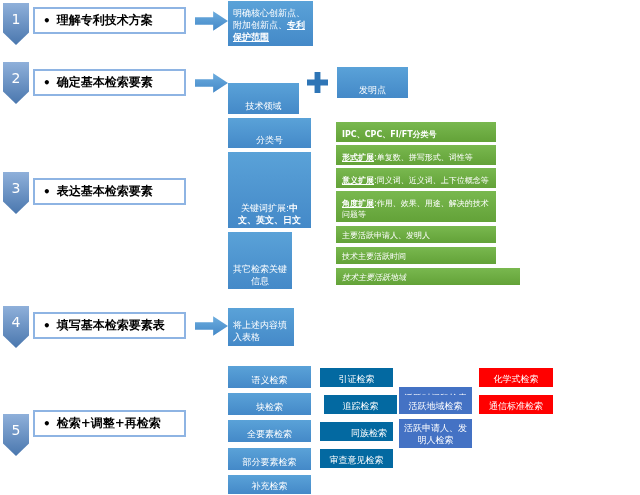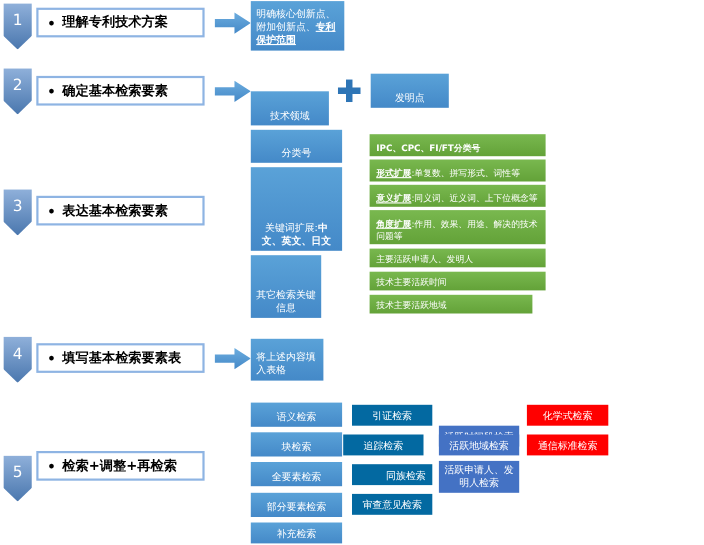--- a/index.html
+++ b/index.html
@@ -109,21 +109,21 @@
   </div>
   <div class="box green" style="left:336px;top:191px;width:160px;height:31px;">
     <span><span class="ul b">角度扩展</span><span>:作用、效果、用途、解决的技术问题等</span></span>
   </div>
   <div class="box green" style="left:336px;top:226px;width:160px;height:17px;">
     <span>主要活跃申请人、发明人</span>
   </div>
   <div class="box green" style="left:336px;top:247px;width:160px;height:17px;">
     <span>技术主要活跃时间</span>
   </div>
-  <div class="box green" style="left:336px;top:268px;width:148px;height:17px;">
+  <div class="box green" style="left:336px;top:268px;width:184px;height:17px;font-style:italic;">
     <span>技术主要活跃地域</span>
   </div>
 
   <div class="chev" style="left:3px;top:306px;">
     <span>4</span>
   </div>
   <div class="stepbox" style="left:33px;top:312px;">
     <span>•</span>
     <span>填写基本检索要素表</span>
   </div>
@@ -152,21 +152,21 @@
   <div class="box blue" style="left:228px;top:448px;width:83px;height:22px;">
     <span>部分要素检索</span>
   </div>
   <div class="box blue" style="left:228px;top:475px;width:83px;height:19px;">
     <span>补充检索</span>
   </div>
 
   <div class="box orange" style="left:320px;top:368px;width:73px;height:19px;">
     <span>引证检索</span>
   </div>
-  <div class="box orange" style="left:312px;top:395px;width:73px;height:19px;">
+  <div class="box orange" style="left:324px;top:395px;width:73px;height:19px;">
     <span>追踪检索</span>
   </div>
   <div class="box orange" style="left:320px;top:422px;width:73px;height:19px;padding-left:29px;">
     <span>同族检索</span>
   </div>
   <div class="box orange" style="left:320px;top:449px;width:73px;height:19px;">
     <span>审查意见检索</span>
   </div>
 
   <div class="box dblue" style="left:399px;top:387px;width:73px;height:19px;">

